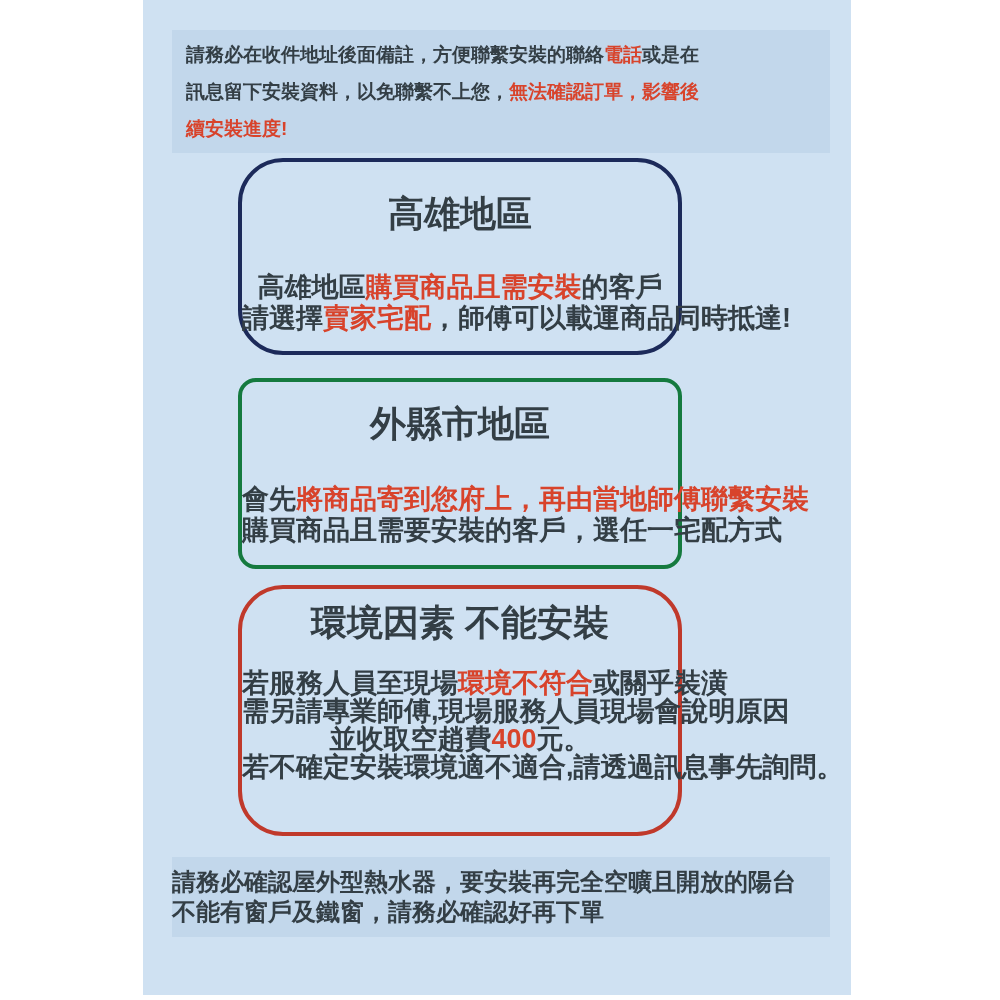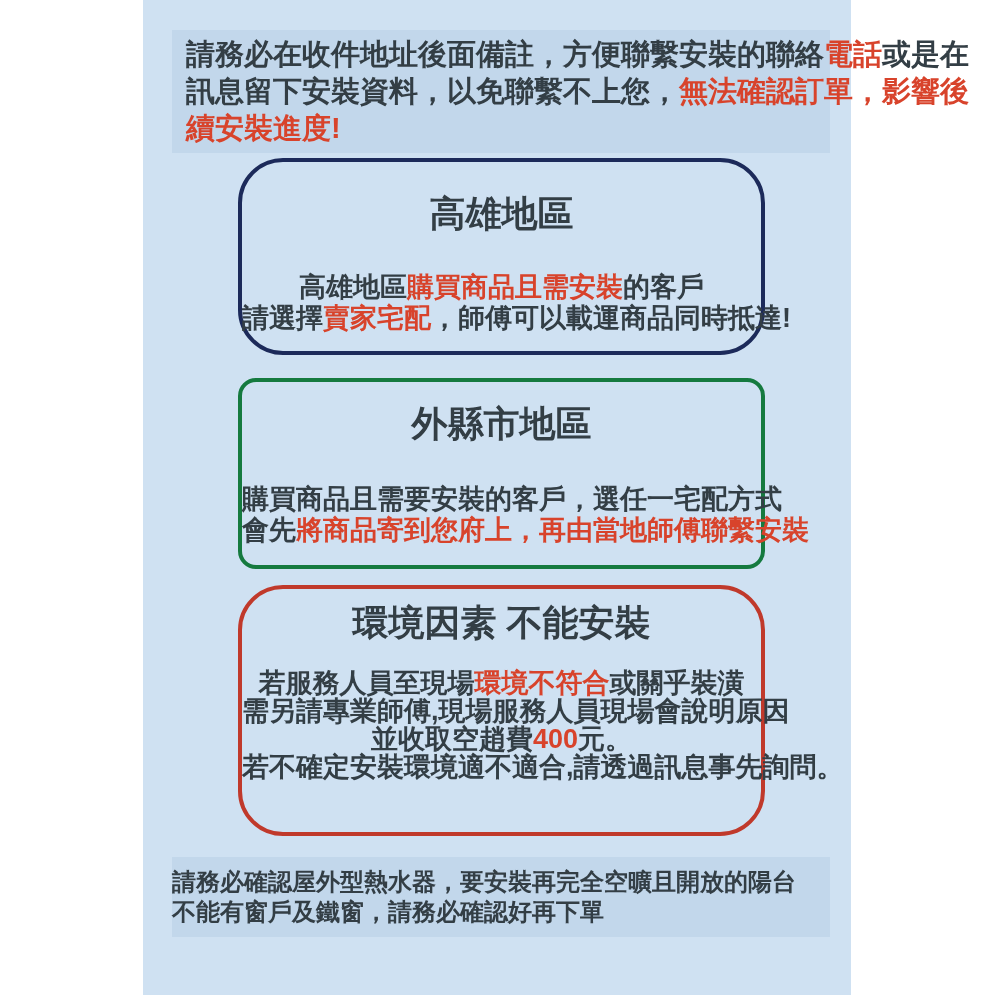--- a/index.html
+++ b/index.html
@@ -12,30 +12,30 @@
   }
   .panel {
     position:absolute; left:143px; top:0; width:708px; height:995px;
   }
   .notice {
     position:absolute; box-sizing:border-box;
     color:var(--dark);
   }
   .top-notice {
     left:29px; top:30px; width:658px; min-height:110px;
-    font-size:29px; line-height:37px;
+    font-size:19px; line-height:37px;
     padding:6px 14px; text-align:left;
   }
   .bottom-notice {
     left:29px; top:857px; width:658px; min-height:80px;
     font-size:24px; line-height:30px;
     padding:10px 0; text-align:left;
   }
   .box {
-    position:absolute; left:95px; width:527px; box-sizing:border-box;
+    position:absolute; left:95px; width:444px; box-sizing:border-box;
     border:4px solid #a16207; border-radius:45px;
     text-align:center; color:var(--dark);
   }
   .box-kaohsiung { top:158px; height:197px; }
   .box-counties  { top:378px; height:191px; }
   .box-env       { top:585px; height:251px; }
   .box-title {
     font-size:36px; line-height:44px;
   }
   .box-kaohsiung .box-title { padding-top:30px; }
@@ -64,22 +64,22 @@
     <div class="box-title">高雄地區</div>
     <div class="box-body">
         <div class="line"><span class="seg">高雄地區</span><span class="seg red">購買商品且需安裝</span><span class="seg">的客戶</span></div>
         <div class="line"><span class="seg">請選擇</span><span class="seg red">賣家宅配</span><span class="seg">，師傅可以載運商品同時抵達!</span></div>
       </div>
   </div>
 
   <div class="box box-counties" style="border-color: rgb(21, 122, 63); border-radius: 18px;">
     <div class="box-title">外縣市地區</div>
     <div class="box-body">
+        <div class="line"><span class="seg">會先</span><span class="seg red">將商品寄到您府上，再由當地師傅聯繫安裝</span></div>
         <div class="line"><span class="seg">購買商品且需要安裝的客戶，選任一宅配方式</span></div>
-        <div class="line"><span class="seg">會先</span><span class="seg red">將商品寄到您府上，再由當地師傅聯繫安裝</span></div>
       </div>
   </div>
 
   <div class="box box-env" style="border-color: rgb(192, 57, 43);">
     <div class="box-title">環境因素 不能安裝</div>
     <div class="box-body">
         <div class="line"><span class="seg">若服務人員至現場</span><span class="seg red">環境不符合</span><span class="seg">或關乎裝潢</span></div>
         <div class="line"><span class="seg">需另請專業師傅,現場服務人員現場會說明原因</span></div>
         <div class="line"><span class="seg">並收取空趙費</span><span class="seg red">400</span><span class="seg">元。</span></div>
         <div class="line"><span class="seg">若不確定安裝環境適不適合,請透過訊息事先詢問。</span></div>

